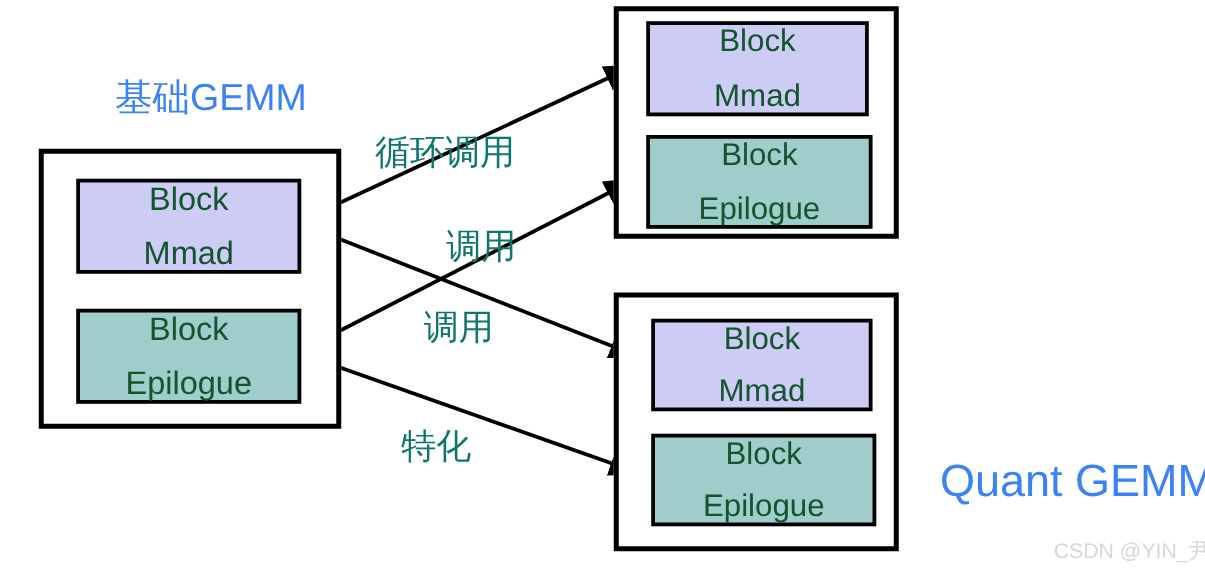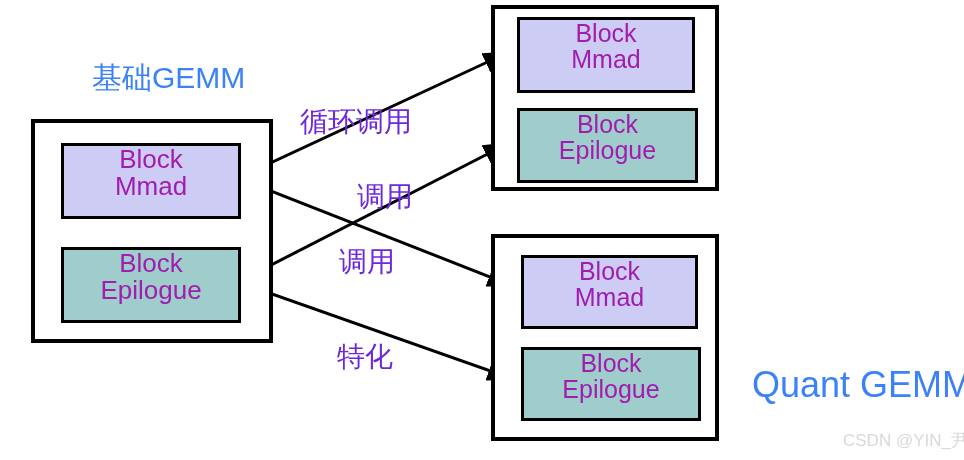--- a/index.html
+++ b/index.html
@@ -23,23 +23,23 @@
     border: 4px solid #000000;
     box-sizing: border-box;
   }
   .inner-box {
     position: absolute;
     box-sizing: border-box;
     border: 3px solid #000000;
     display: flex;
     flex-direction: column;
     align-items: center;
-    justify-content: flex-start;
+    justify-content: space-between;
     line-height: 1.05;
-    color: #a21caf;
+    color: #14532d;
   }
   .inner-box .line1,
   .inner-box .line2 {
     display: block;
     text-align: center;
     white-space: nowrap;
   }
   .mmad {
     background: #ccccf5;
   }
@@ -54,21 +54,21 @@
   #svg-arrows {
     position: absolute;
     left: 0;
     top: 0;
     width: 964px;
     height: 460px;
     pointer-events: none;
   }
   .arrow-label {
     position: absolute;
-    color: #6d28d9;
+    color: #0f766e;
     white-space: nowrap;
     font-weight: 400;
   }
   .watermark {
     position: absolute;
     color: #d8d8d8;
     white-space: nowrap;
     font-size: 17px;
   }
 </style>
@@ -126,17 +126,17 @@
       <span class="line1">Block</span>
       <span class="line2">Epilogue</span>
     </div>
   </div>
 
   <div class="plain-label" style="left:752px; top:336px; font-size:36px;margin-top:28px;">Quant GEMM</div>
 
   <div class="arrow-label" style="left:300px; top:103px; font-size:28px;">循环调用</div>
   <div class="arrow-label" style="left:357px; top:178px; font-size:28px;">调用</div>
   <div class="arrow-label" style="left:339px; top:243px; font-size:28px;">调用</div>
-  <div class="arrow-label" style="left:337px; top:338px; font-size:28px;">特化</div>
+  <div class="arrow-label" style="left:321px; top:338px; font-size:28px;">特化</div>
 
   <div class="watermark" style="left:843px; top:429px;">CSDN @YIN_尹</div>
 
 </div>
 
 </body></html>

